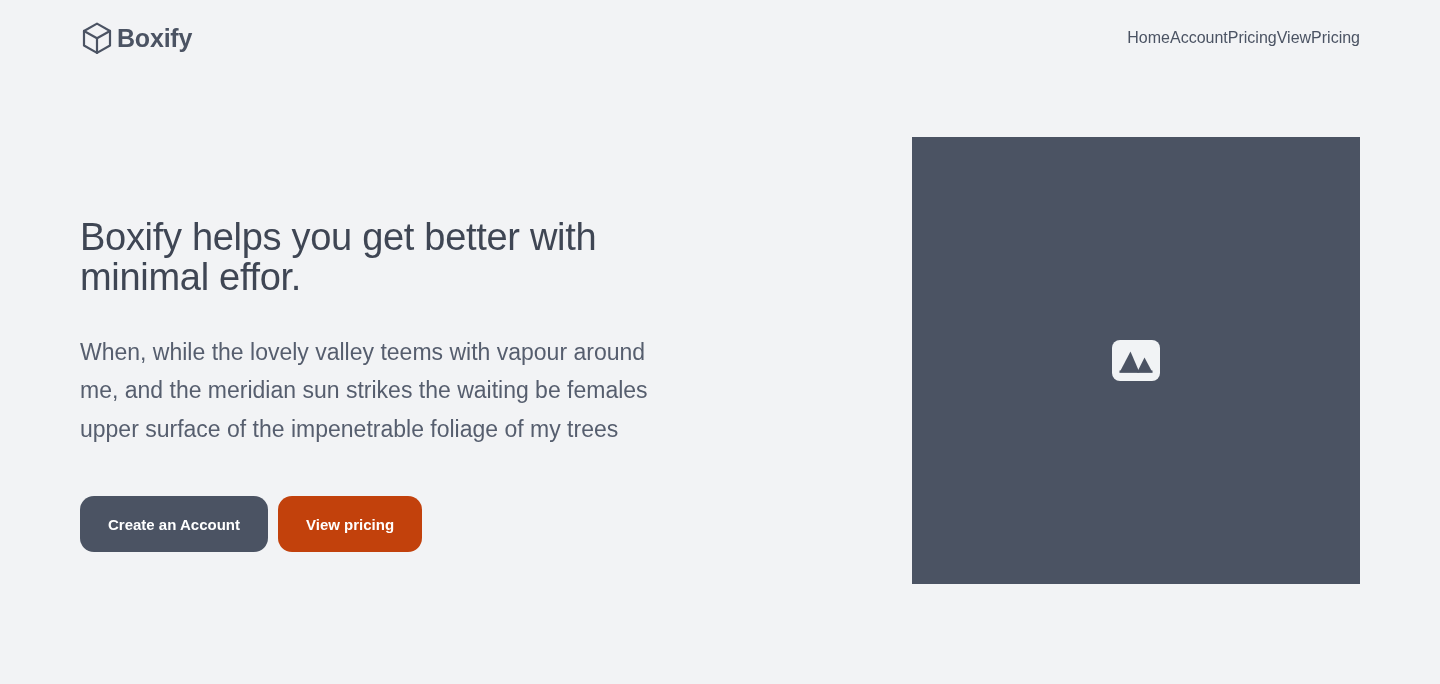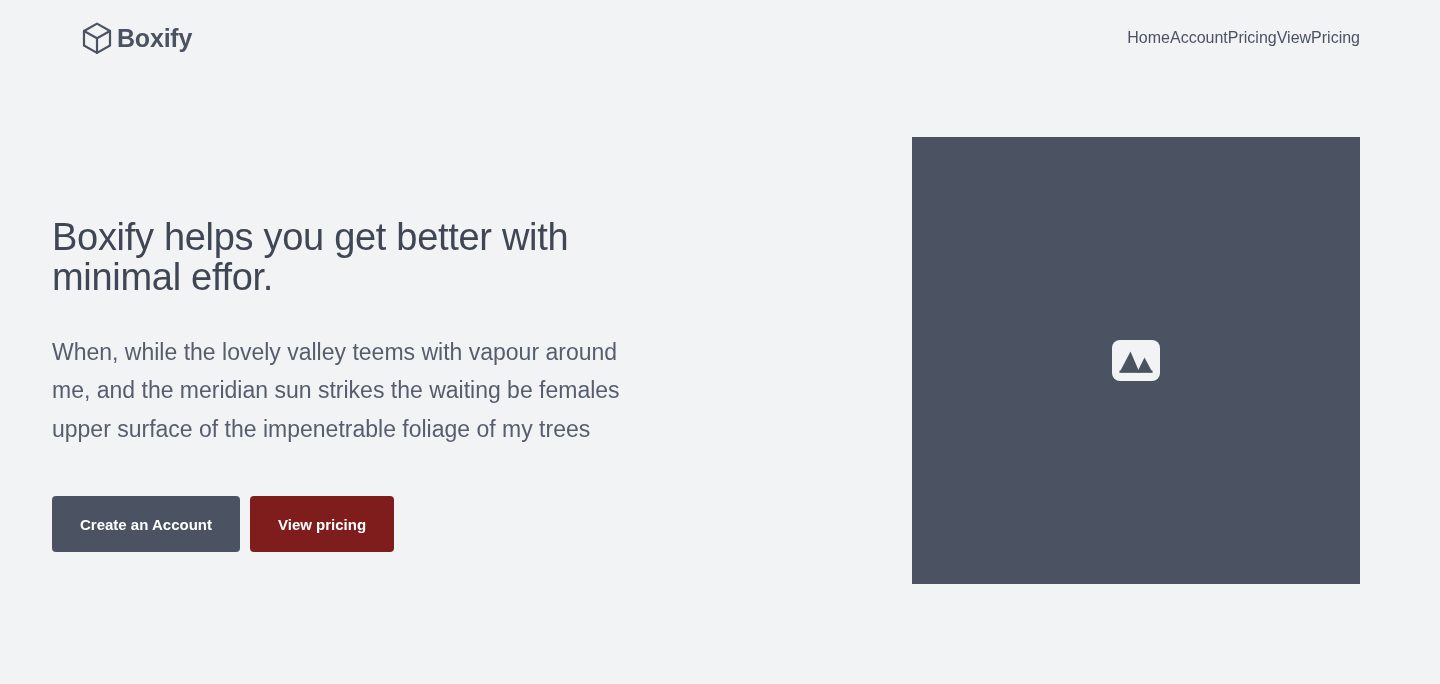--- a/index.html
+++ b/index.html
@@ -57,21 +57,21 @@
     color: #4b5363;
     text-decoration: none;
     line-height: 1;
     white-space: nowrap;
   }
 
   
   .hero {
     display: flex;
     align-items: flex-start;
-    padding: 61px 80px 0 52px;
+    padding: 61px 80px 0 80px;
     gap: 0;
   }
 
   .hero-copy {
     width: 600px;
     flex: none;
     padding-top: 80px;
   }
 
   .hero-title {
@@ -93,40 +93,40 @@
 
   .hero-actions {
     margin-top: 48px;
     display: flex;
     align-items: center;
     gap: 10px;
   }
 
   .btn {
     border: none;
-    border-radius: 4px;
+    border-radius: 14px;
     font-family: inherit;
     font-size: 15px;
     font-weight: bold;
     color: #ffffff;
     cursor: pointer;
     height: 56px;
     display: inline-flex;
     align-items: center;
     justify-content: center;
     white-space: nowrap;
   }
 
   .btn-primary {
     background: #4b5363;
     padding: 0 28px;
   }
 
   .btn-secondary {
-    background: #7f1d1d;
+    background: #c2410c;
     padding: 0 28px;
   }
 
   
   .hero-media {
     margin-left: auto;
     width: 448px;
     height: 447px;
     background: #4b5363;
     display: flex;

